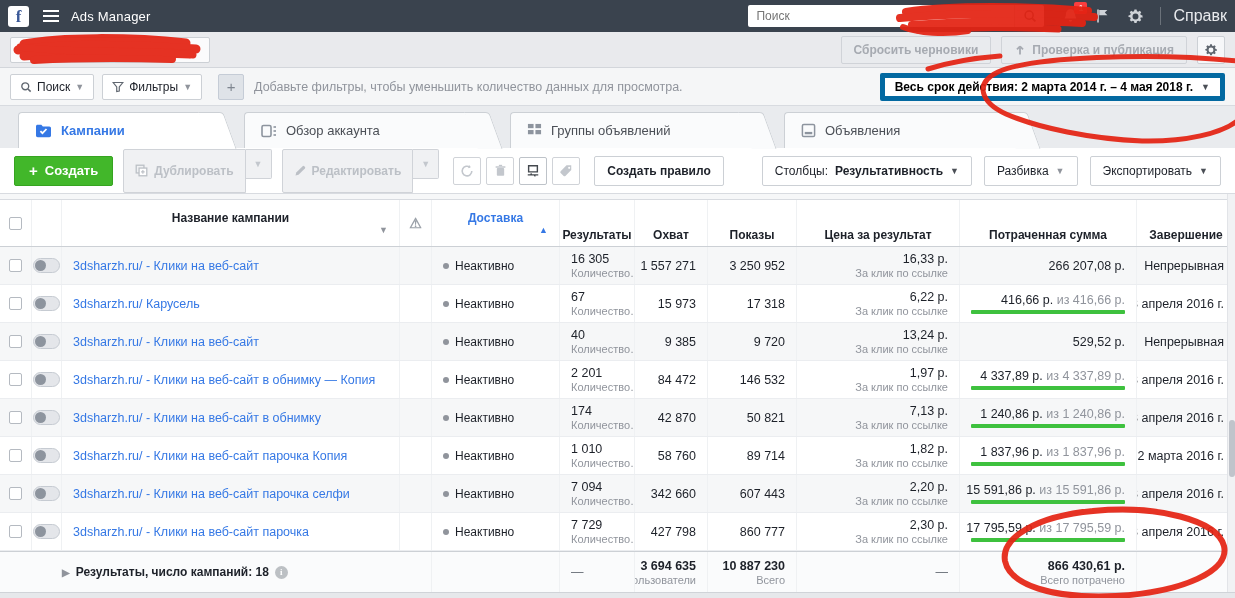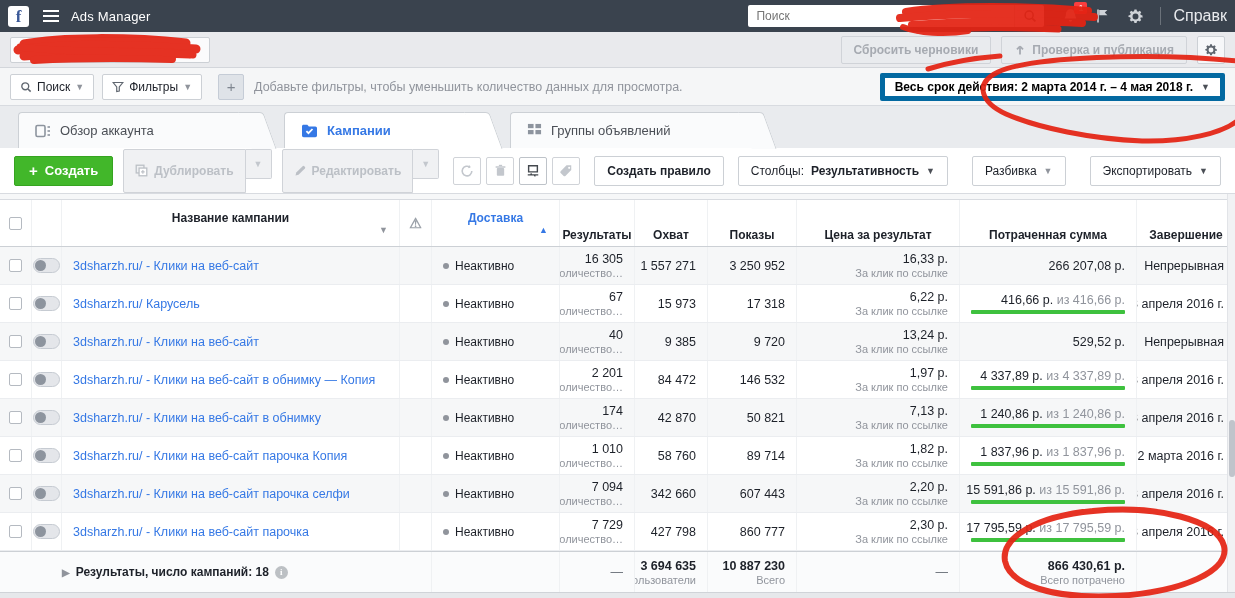--- a/index.html
+++ b/index.html
@@ -68,32 +68,32 @@
   .split .main { height:44px; background:#f0f1f3; border:1px solid #d0d3d8; border-radius:2px 0 0 2px; color:#bcc0c6;
                  font-weight:bold; font-size:12px; padding:3px 11px; display:flex; align-items:center; gap:6px; }
   .split .arrow { height:30px; width:26px; background:#f0f1f3; border:1px solid #d0d3d8; border-left:none;
                   border-radius:0 2px 2px 0; color:#c3c7cd; display:flex; align-items:center; justify-content:center; font-size:9px; }
   .icon-group { display:flex; gap:5px; margin-left:14px; }
   .tool-icon-btn { width:28px; height:28px; background:#fff; border:1px solid #d0d3d8; border-radius:2px;
                    display:flex; align-items:center; justify-content:center; font-size:14px; color:#c3c7cd; }
   .tool-icon-btn.enabled { color:#44494f; border-color:#bec3c9; }
   .btn-white { height:30px; background:#fff; border:1px solid #ccd0d5; border-radius:2px; color:#1d2129; font-weight:bold;
                font-size:12px; padding:0 12px; display:flex; align-items:center; gap:7px; white-space:nowrap; }
-  .toolbar .right { margin-left:auto; display:flex; gap:24px; }
+  .toolbar .right { margin-left:auto; display:flex; gap:12px; }
   .normal-weight { font-weight:normal; }
 
   
   .partial-row { height:6px; background:#f6f7f8; border-bottom:1px solid #d8dbe0; }
   .thead { display:flex; height:47px; background:#fff; border-bottom:1px solid #ccd0d5; font-weight:bold; }
   .thead .cell { display:flex; flex-direction:column; align-items:center; }
   .cell { box-sizing:border-box; border-right:1px solid #eff1f3; padding:4px 11px; overflow:hidden;
           display:flex; flex-direction:column; justify-content:center; font-size:12px; }
   .c-check{width:32px; align-items:center;} .c-toggle{width:30px; padding:4px 2px; align-items:center;}
   .c-name{flex:1;} .c-warn{width:32px; align-items:center;}
-  .c-delivery{width:128px;} .c-results{width:75px; align-items:flex-end; text-align:right;}
+  .c-delivery{width:128px;} .c-results{width:75px; align-items:flex-start; text-align:right;}
   .c-reach{width:73px; align-items:flex-end; text-align:right;} .c-impr{width:89px; align-items:flex-end; text-align:right;}
   .c-cpr{width:163px; align-items:flex-end; text-align:right;} .c-spent{width:177px; align-items:flex-end; text-align:right;}
   .c-end{width:98px; border-right:none; align-items:flex-end; text-align:right; white-space:nowrap;}
   .thead .c-results,.thead .c-reach,.thead .c-impr,.thead .c-cpr,.thead .c-spent,.thead .c-end{ justify-content:flex-end; }
   .sort-caret-dn { margin-left:auto; color:#90949c; font-size:9px; }
   .delivery-head { color:#3578e5; }
   .sort-caret-up { margin-left:auto; color:#3578e5; font-size:9px; }
   .warn-glyph { color:#9aa0a8; font-size:14px; }
 
   .tbody .trow { display:flex; height:38px; background:#fff; border-bottom:1px solid #ebedf0; }
@@ -213,50 +213,59 @@
         <span>+</span>
       </button>
     <div class="filter-hint">Добавьте фильтры, чтобы уменьшить количество данных для просмотра.</div>
     <button class="date-btn">
       <span>Весь срок действия: 2 марта 2014 г. – 4 мая 2018 г.</span>
       <span class="caret" style="color:#4b4f56">▼</span>
     </button>
   </div>
 
   <div class="tabsrow">
+    <div class="tab tab2 active" style="z-index:5">
+      <span class="tab-icon">
+        <svg class="ic" width="17" height="15" viewBox="0 0 18 16">
+            <path d="M1 3.5c0-1 .7-1.7 1.7-1.7h4l1.6 1.8h6.9c1 0 1.8.8 1.8 1.8v8c0 1-.8 1.8-1.8 1.8H2.8c-1 0-1.8-.8-1.8-1.8z" fill="#3578e5"></path>
+            <path d="M5.7 8.6l2.2 2.2 4.3-4.4" stroke="#fff" stroke-width="1.9" fill="none"></path>
+          </svg>
+      </span>
+      <span class="tab-label">Кампании</span>
+    </div>
     <div class="tab tab1" style="z-index:4">
       <span class="tab-icon">
         <svg class="ic" width="16" height="16" viewBox="0 0 16 16">
             <rect x="1" y="2.5" width="9" height="11" rx="1.5" fill="none" stroke="currentColor" stroke-width="1.6"></rect>
             <line x1="12.5" y1="4" x2="15" y2="4" stroke="currentColor" stroke-width="1.6"></line>
             <line x1="12.5" y1="8" x2="15" y2="8" stroke="currentColor" stroke-width="1.6"></line>
             <line x1="12.5" y1="12" x2="15" y2="12" stroke="currentColor" stroke-width="1.6"></line>
           </svg>
       </span>
       <span class="tab-label">Обзор аккаунта</span>
     </div>
-    <div class="tab tab2 active" style="z-index:5">
-      <span class="tab-icon">
-        <svg class="ic" width="17" height="15" viewBox="0 0 18 16">
-            <path d="M1 3.5c0-1 .7-1.7 1.7-1.7h4l1.6 1.8h6.9c1 0 1.8.8 1.8 1.8v8c0 1-.8 1.8-1.8 1.8H2.8c-1 0-1.8-.8-1.8-1.8z" fill="#3578e5"></path>
-            <path d="M5.7 8.6l2.2 2.2 4.3-4.4" stroke="#fff" stroke-width="1.9" fill="none"></path>
-          </svg>
-      </span>
-      <span class="tab-label">Кампании</span>
-    </div>
     <div class="tab tab3" style="z-index:2">
       <span class="tab-icon">
         <svg class="ic" width="15" height="15" viewBox="0 0 16 16">
             <rect x="1" y="1" width="6" height="4.5" fill="currentColor"></rect>
             <rect x="9" y="1" width="6" height="4.5" fill="currentColor"></rect>
             <rect x="1" y="7.5" width="6" height="4.5" fill="currentColor"></rect>
             <rect x="9" y="7.5" width="6" height="4.5" fill="currentColor"></rect>
           </svg>
       </span>
       <span class="tab-label">Группы объявлений</span>
+    </div>
+    <div class="tab tab4" style="z-index:1">
+      <span class="tab-icon">
+        <svg class="ic" width="15" height="15" viewBox="0 0 16 16">
+            <rect x="1.5" y="1.5" width="13" height="13" rx="1.5" fill="none" stroke="currentColor" stroke-width="1.6"></rect>
+            <rect x="4" y="9.5" width="8" height="2.5" fill="currentColor"></rect>
+          </svg>
+      </span>
+      <span class="tab-label">Объявления</span>
     </div>
   </div>
 
   <div class="toolbar">
     <button class="btn-green">
       <span style="font-size:15px;">+</span>
       <span>Создать</span>
     </button>
     <div class="split">
       <button class="main">

